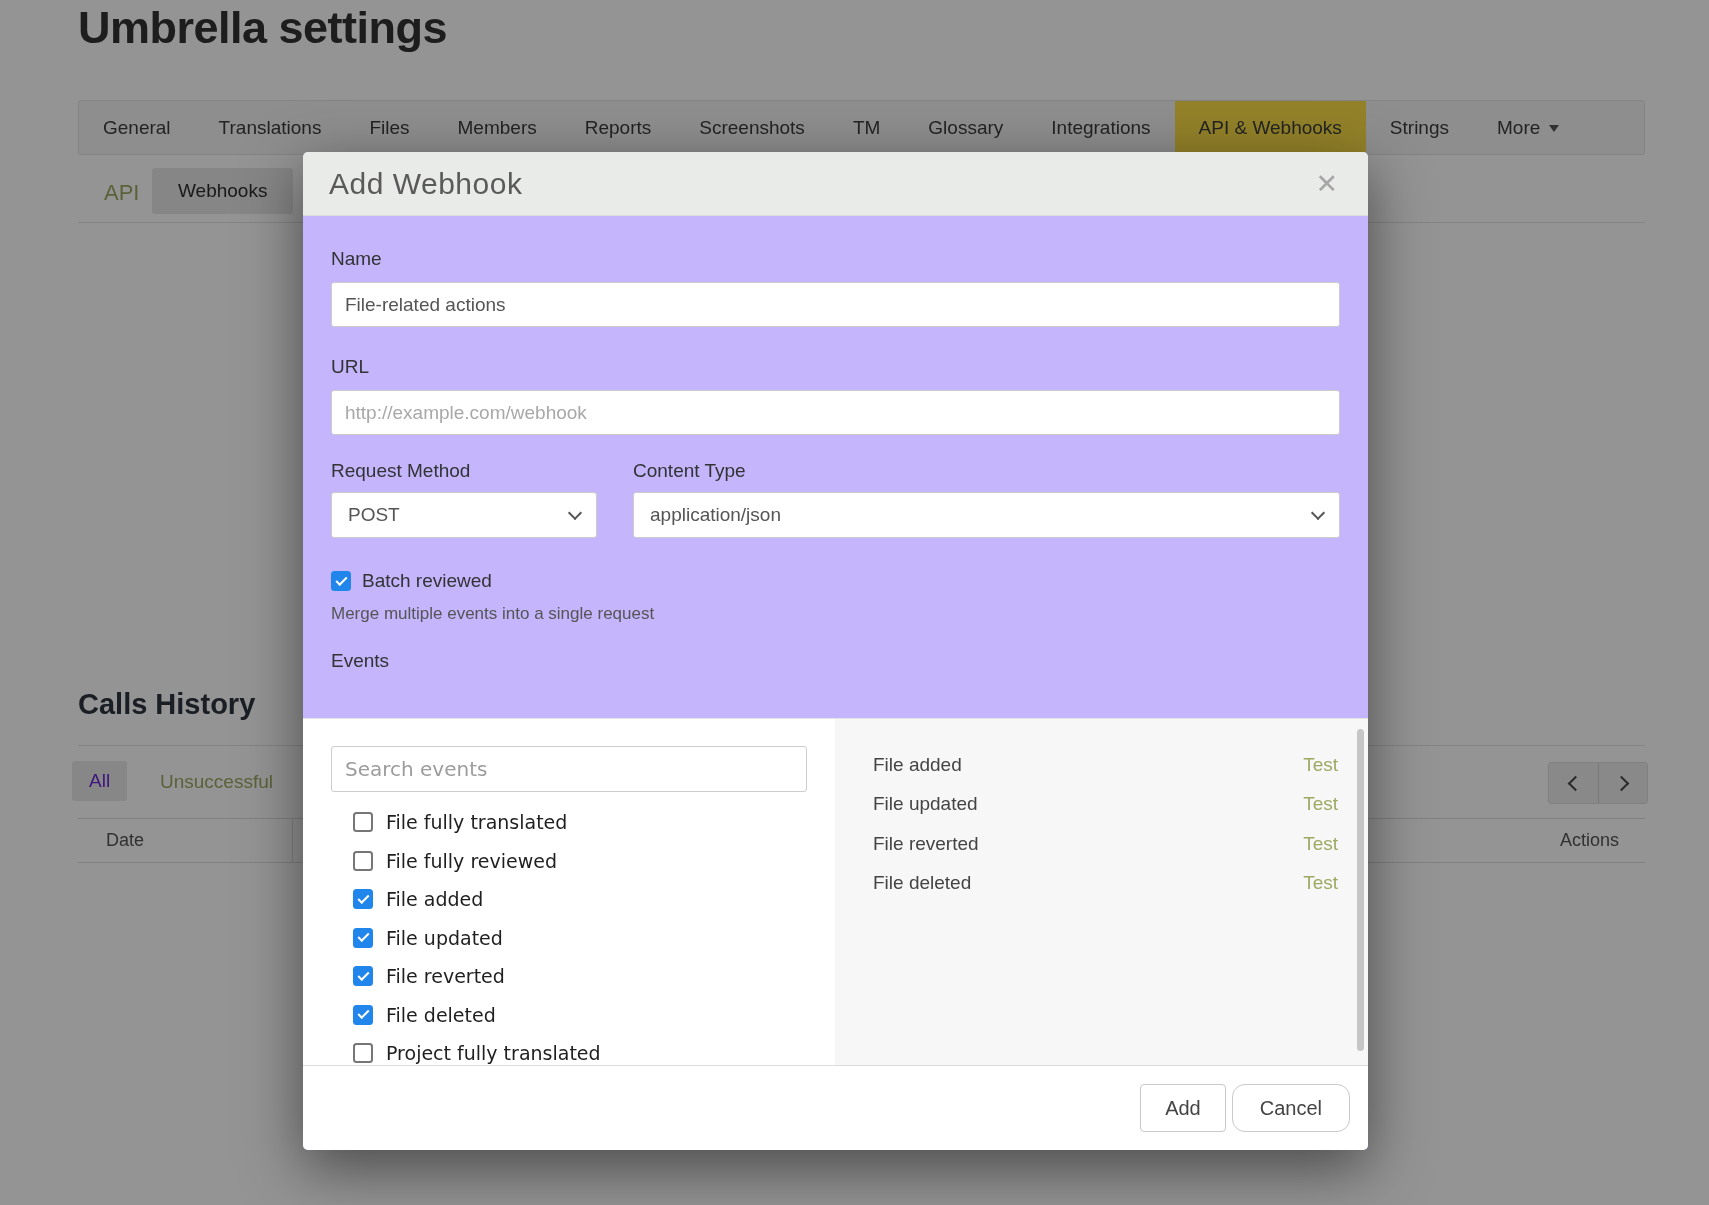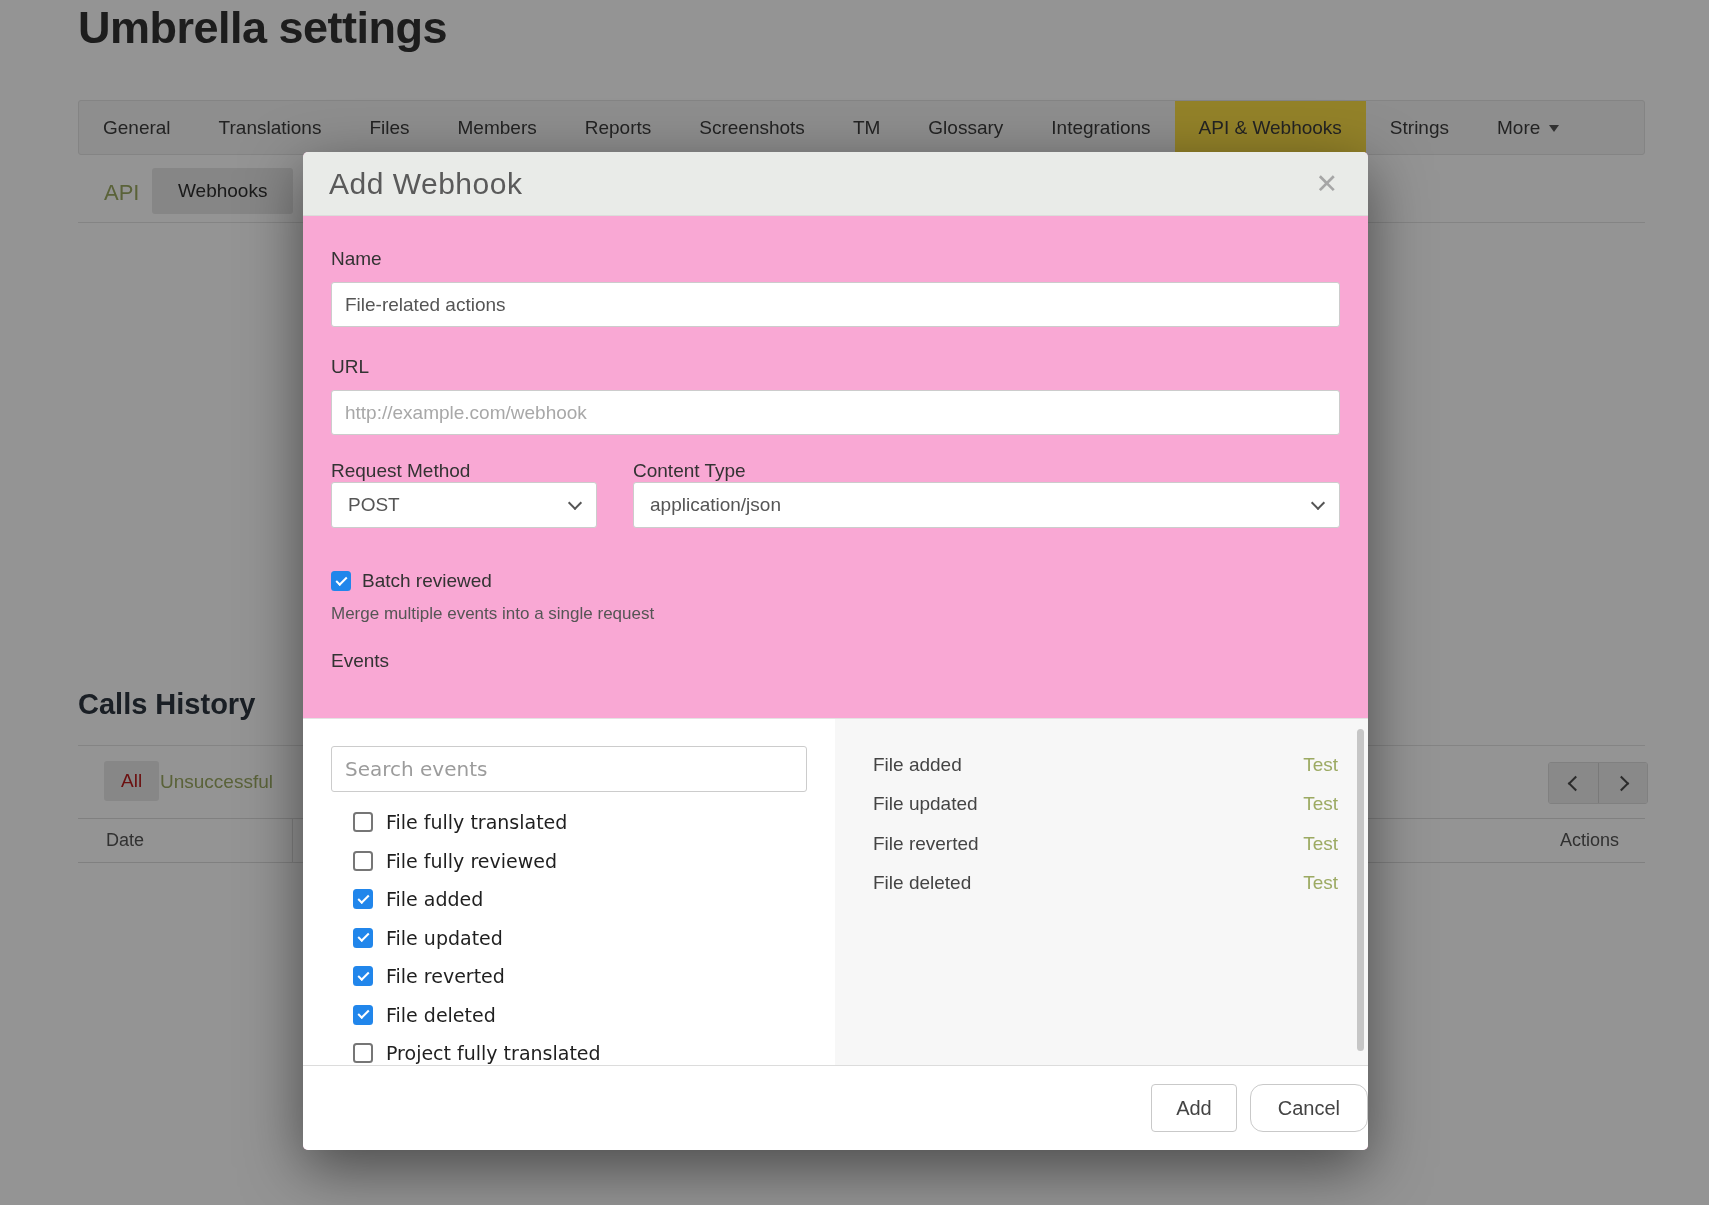--- a/index.html
+++ b/index.html
@@ -23,59 +23,59 @@
 
   .subtab-api { position:absolute; left:104px; top:180px; font-size:22px; cursor:pointer; }
   .subtab-webhooks { position:absolute; left:152px; top:168px; height:46px; padding:0 26px;
                      background:#e7e7e7; border-radius:3px; display:flex; align-items:center;
                      font-size:19px; color:#2e2e2e; cursor:pointer; }
   .rule { position:absolute; left:78px; width:1567px; height:1px; background:#e3e3e3; }
   .rule.under-subtabs { top:222px; }
   .rule.under-calls { top:745px; }
 
   .calls-title { position:absolute; left:78px; top:688px; font-size:29px; font-weight:700; color:#2e3640; }
-  .filter-all { position:absolute; left:104px; top:761px; height:40px; padding:0 17px;
+  .filter-all { position:absolute; left:72px; top:761px; height:40px; padding:0 17px;
                 background:#e9e9e9; border-radius:3px; display:flex; align-items:center;
-                font-size:19px; color:#b91c1c; cursor:pointer; }
+                font-size:19px; color:#6d28d9; cursor:pointer; }
   .filter-unsuccessful { position:absolute; left:160px; top:771px; font-size:19px; cursor:pointer; }
 
   .pager { position:absolute; left:1548px; top:762px; display:flex; border:1px solid #dcdcdc; border-radius:3px; overflow:hidden; }
   .pager-btn { width:49px; height:40px; background:#ececec; display:flex; align-items:center; justify-content:center; cursor:pointer; }
   .pager-btn + .pager-btn { border-left:1px solid #d0d0d0; }
   .chev { width:11px; height:11px; border-left:2px solid #4a4a4a; border-bottom:2px solid #4a4a4a; }
   .chev.left  { transform:rotate(45deg);  margin-left:4px; }
   .chev.right { transform:rotate(-135deg); margin-right:4px; }
 
   .table-head { position:absolute; left:78px; top:818px; width:1567px; height:45px;
                 border-top:1px solid #dcdcdc; border-bottom:1px solid #dcdcdc; }
   .th-date { position:absolute; left:28px; top:11px; font-size:18px; color:#555; }
   .col-sep { position:absolute; left:214px; top:0; width:1px; height:100%; background:#dcdcdc; }
   .th-actions { position:absolute; right:26px; top:11px; font-size:18px; color:#555; }
 
   
   .overlay { position:absolute; inset:0; background:rgba(0,0,0,0.42); z-index:5; }
 
   
   .modal { position:absolute; left:303px; top:152px; width:1065px; height:998px; z-index:10;
-           background:#f9a8d4; border-radius:5px; box-shadow:0 18px 60px rgba(0,0,0,0.5); }
+           background:#c4b5fd; border-radius:5px; box-shadow:0 18px 60px rgba(0,0,0,0.5); }
   .modal-header { height:64px; background:#e9ebe8; border-bottom:1px solid #dbddda;
                   border-radius:5px 5px 0 0; display:flex; align-items:center; padding:0 16px 0 26px; }
   .modal-title { font-size:30px; font-weight:400; color:#5a5a5a; letter-spacing:0.5px; }
   .modal-close { margin-left:auto; font-size:27px; color:#a6a6a6; cursor:pointer; padding:6px 14px; font-weight:400; }
 
   .m-label { position:absolute; left:28px; font-size:19px; color:#333; }
   .m-input { position:absolute; left:28px; width:1009px; height:45px; border:1px solid #ccc; border-radius:3px;
              padding:0 13px; font-size:19px; color:#555; font-family:"Liberation Sans",sans-serif; outline:none; background:#fff; }
   .m-input::placeholder { color:#a8a8a8; opacity:1; }
 
   .lbl-name { top:96px; }   .inp-name { top:130px; }
   .lbl-url  { top:204px; }  .inp-url  { top:238px; }
   .lbl-method { top:308px; } .lbl-ctype { top:308px; left:330px; }
 
-  .select { position:absolute; top:330px; height:46px; border:1px solid #ccc; border-radius:3px;
+  .select { position:absolute; top:340px; height:46px; border:1px solid #ccc; border-radius:3px;
             background:#fff; display:flex; align-items:center; padding:8px 16px; font-size:19px; color:#555; cursor:pointer; }
   .sel-method { left:28px;  width:266px; }
   .sel-ctype  { left:330px; width:707px; }
   .select .chev-down { margin-left:auto; width:10px; height:10px; border-left:2px solid #555; border-bottom:2px solid #555; transform:rotate(-45deg); margin-top:-5px; }
 
   .batch-row { position:absolute; left:28px; top:418px; display:flex; align-items:center; cursor:pointer; }
   .batch-help { position:absolute; left:28px; top:452px; font-size:17px; color:#555; }
   .lbl-events { top:498px; }
 
   .checkbox { width:20px; height:20px; border:2px solid #767676; border-radius:3.5px; background:#fff;
@@ -101,21 +101,21 @@
 
   .event-selected-list { position:absolute; left:0; top:26px; width:100%; }
   .event-selected { height:39.5px; display:flex; align-items:center; padding:0 30px 0 38px; }
   .event-selected .label { font-size:19px; color:#444; }
   .event-selected .test-link { margin-left:auto; font-size:19px; cursor:pointer; text-decoration:none; }
 
   .scroll-thumb { position:absolute; right:4px; top:10px; width:7px; height:322px; background:#c6c6c6; border-radius:4px; }
 
   .modal-footer { position:absolute; left:0; right:0; top:913px; bottom:0; border-top:1px solid #dcdcdc;
                   border-radius:0 0 5px 5px; background:#fff; display:flex; align-items:center;
-                  justify-content:flex-end; gap:13px; }
+                  justify-content:flex-end; gap:6px; padding-right:18px; }
   .btn { height:48px; padding:0 24px; background:#fff; border:1px solid #c9c9c9; border-radius:4px;
          font-size:20px; color:#444; font-family:"Liberation Sans",sans-serif; cursor:pointer; }
   .btn-cancel { padding:0 27px;border-radius:13px; }
 
   .green-link { color:#9caa63; }
 </style>
 </head>
 <body>
 
 <div class="page">

